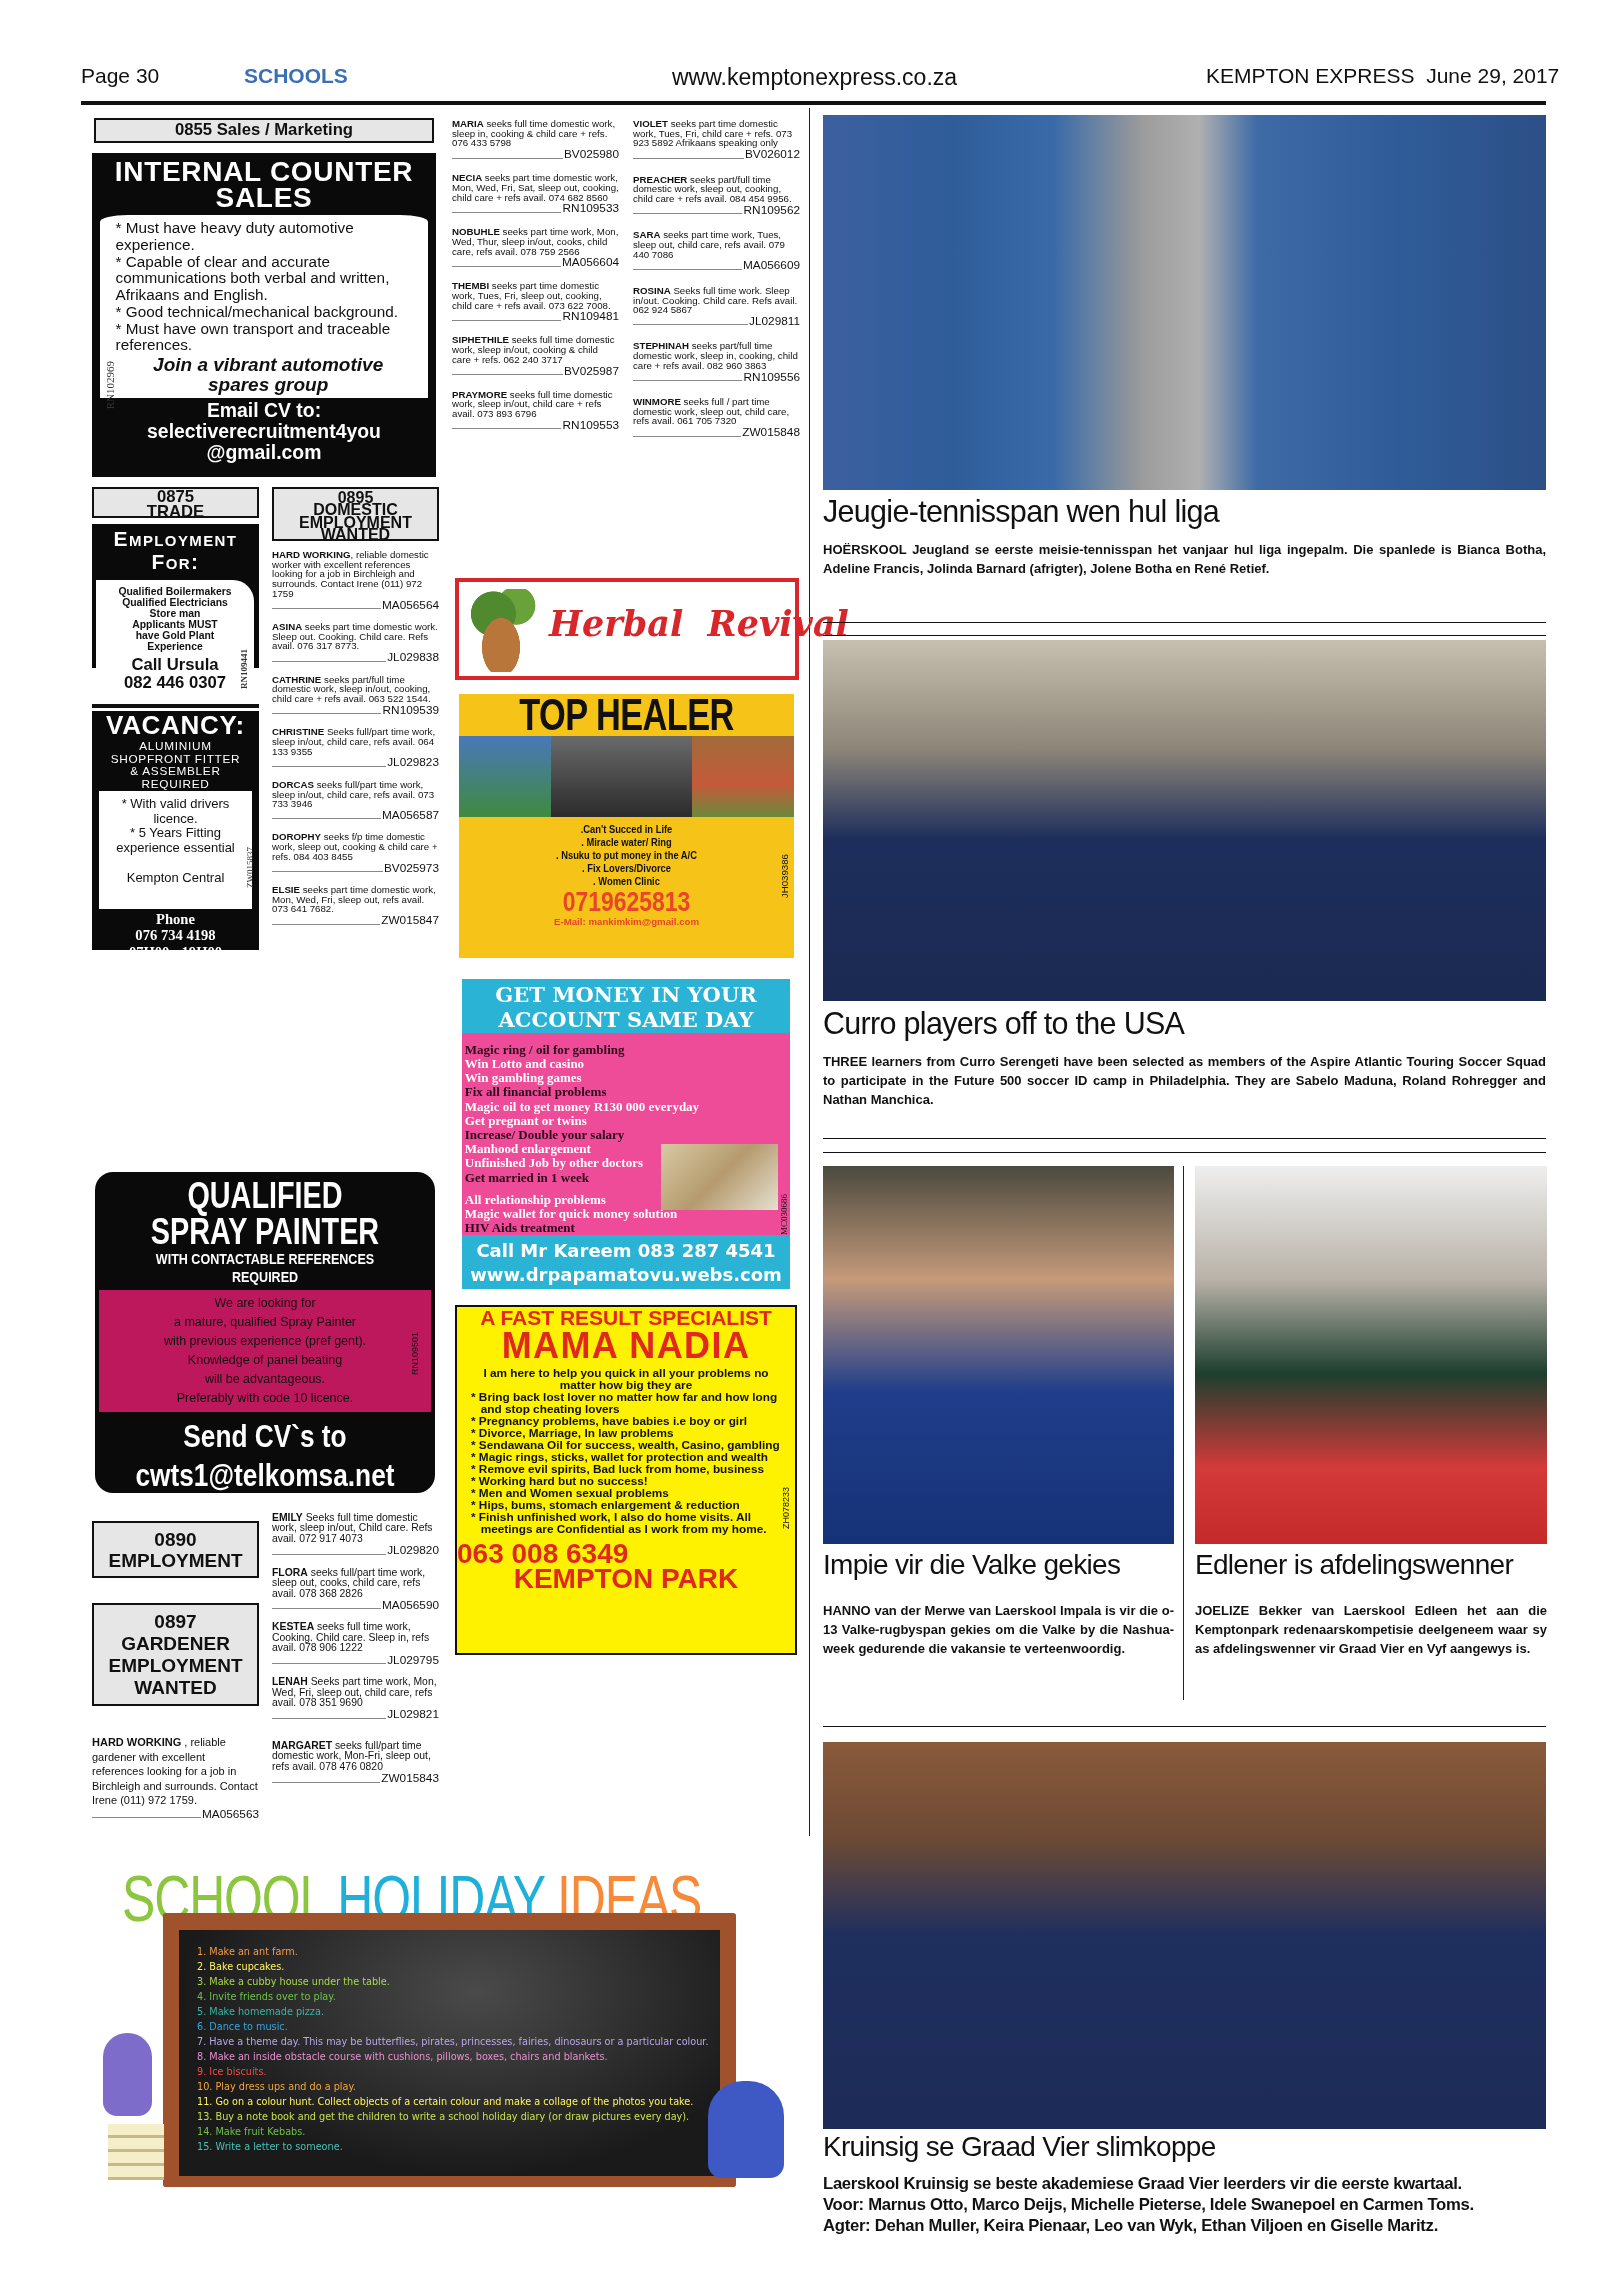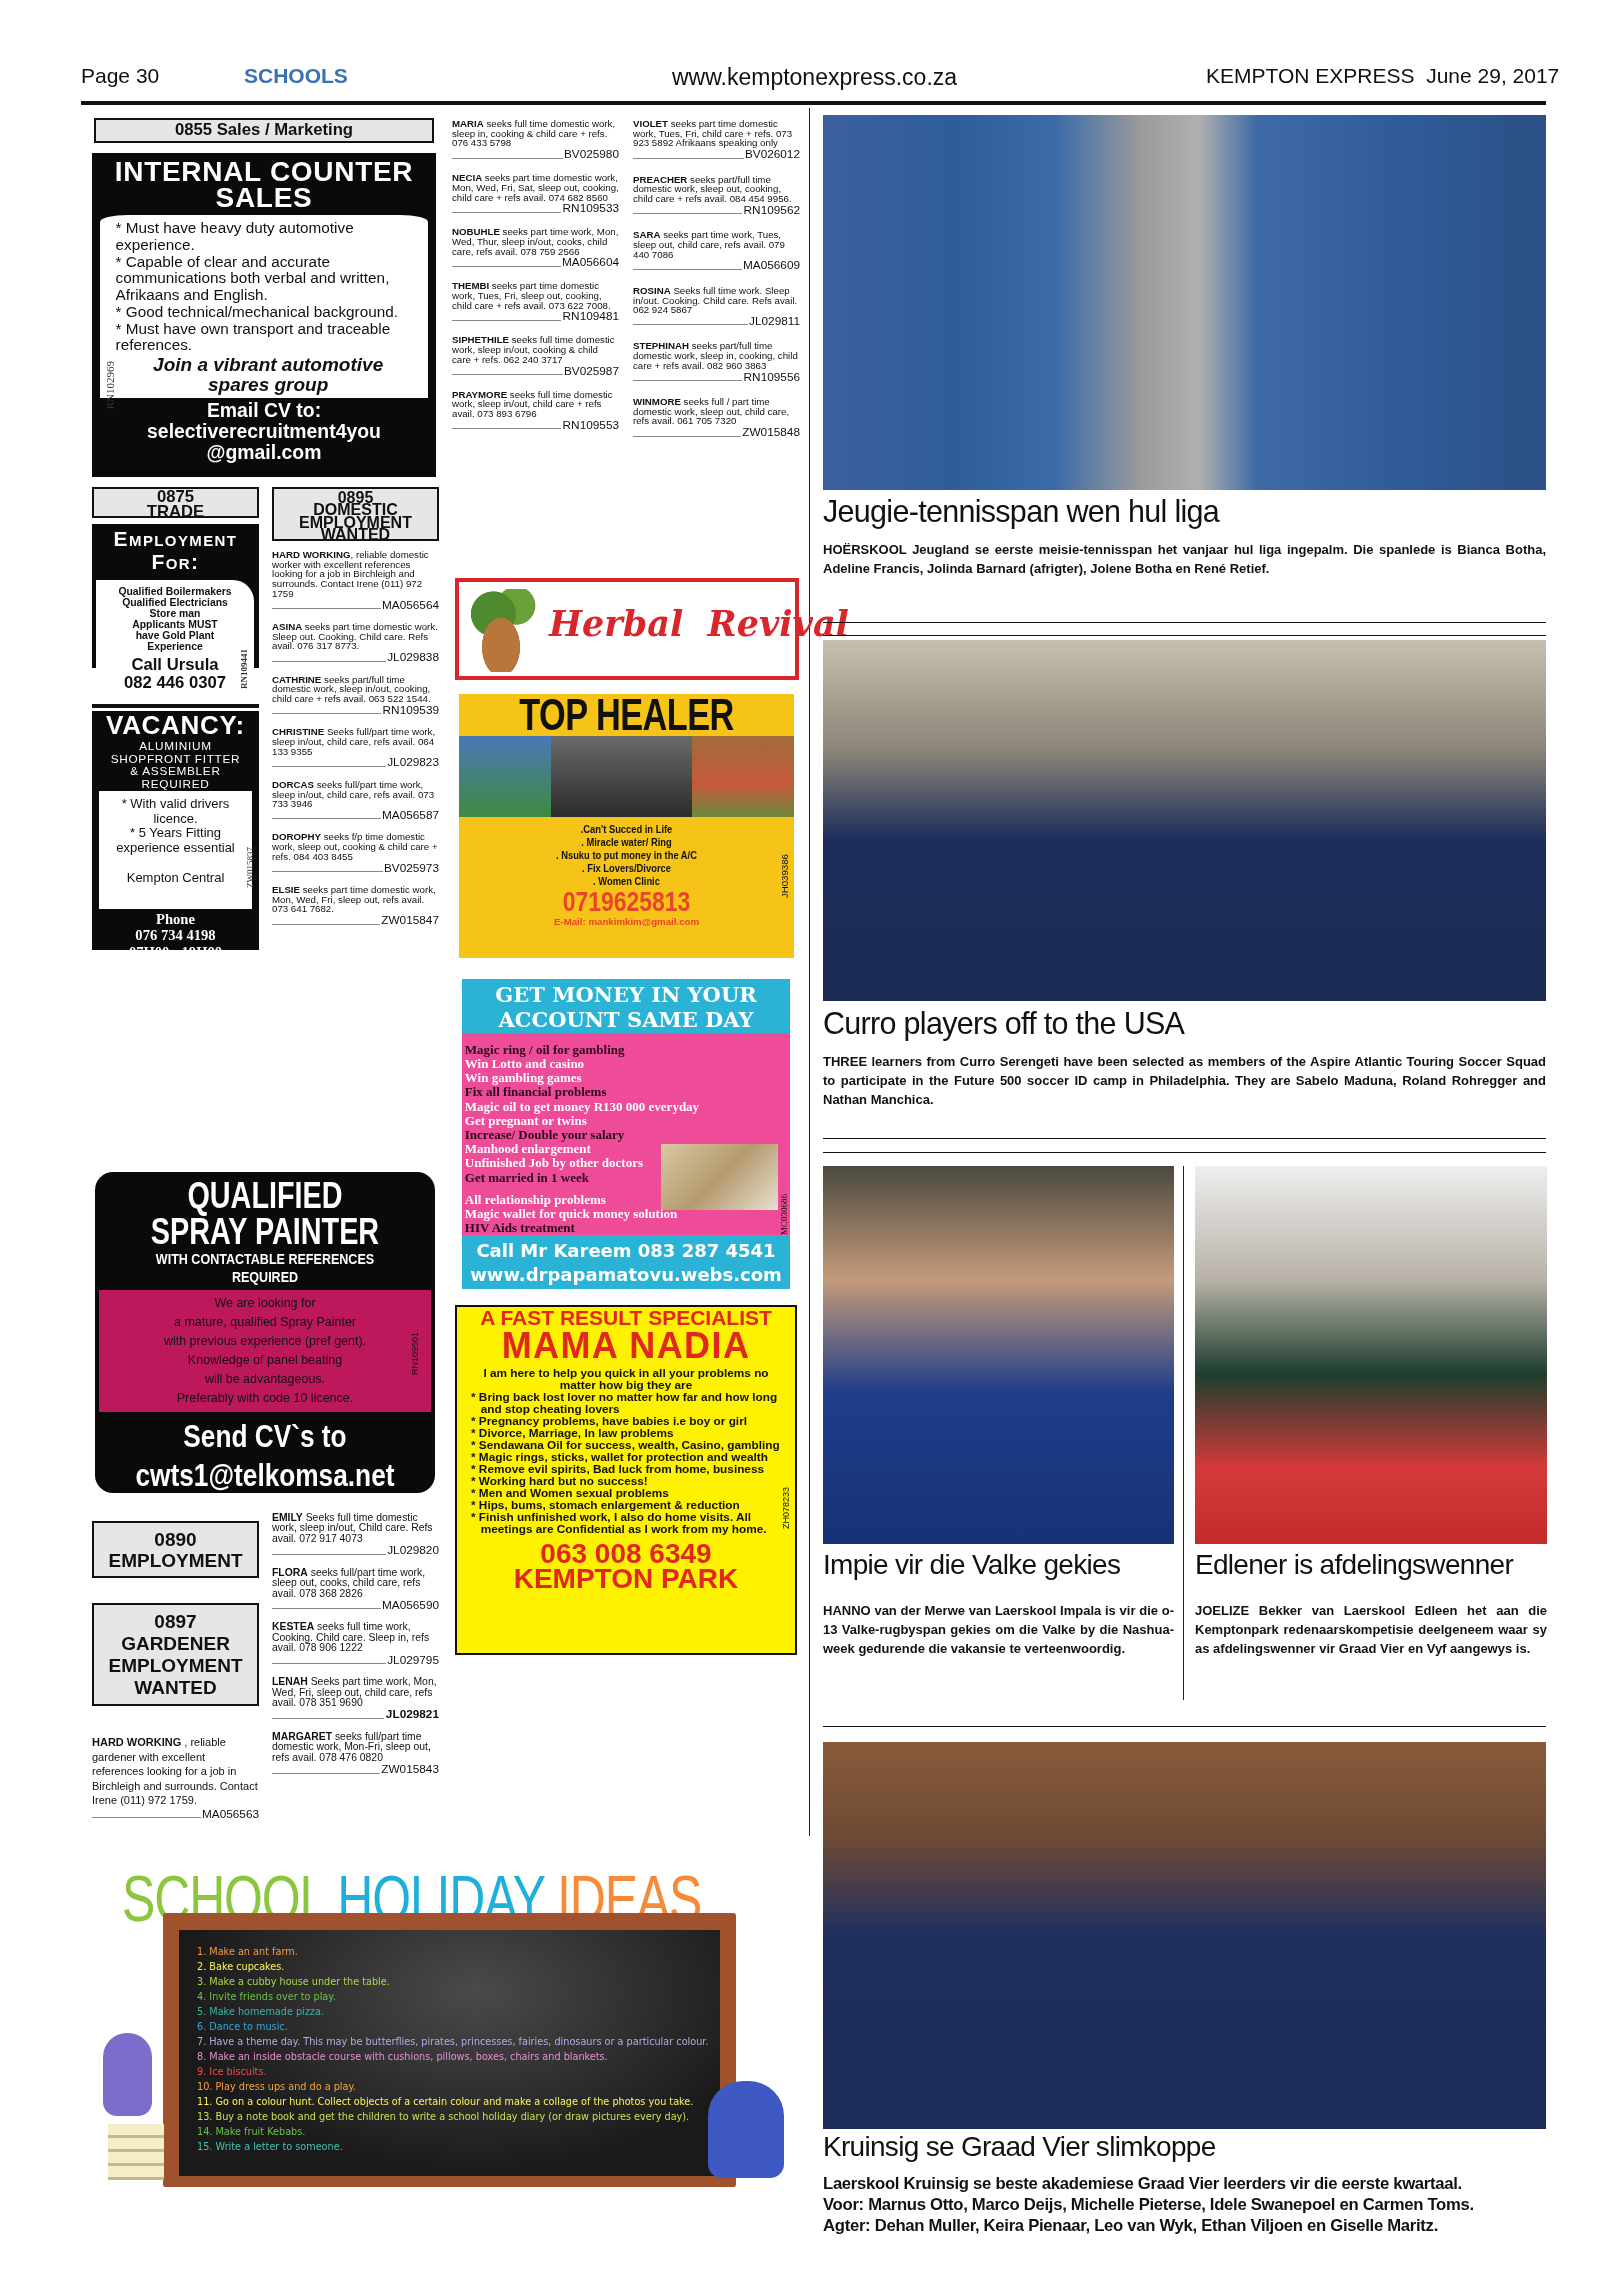--- a/index.html
+++ b/index.html
@@ -237,21 +237,21 @@
       <p><span class="nm">FLORA</span><span> seeks full/part time work, sleep out, cooks, child care, refs avail. 078 368 2826</span></p>
     </div>
     <div class="ref" style="margin-bottom: 11px;">MA056590</div>
     <div class="ent">
       <p><span class="nm">KESTEA</span><span> seeks full time work, Cooking. Child care. Sleep in, refs avail. 078 906 1222</span></p>
     </div>
     <div class="ref" style="margin-bottom: 11px;">JL029795</div>
     <div class="ent">
       <p><span class="nm">LENAH</span><span> Seeks part time work, Mon, Wed, Fri, sleep out, child care, refs avail. 078 351 9690</span></p>
     </div>
-    <div class="ref" style="margin-bottom: 11px; font-weight: bold;">JL029821</div>
+    <div class="ref" style="margin-bottom: 20px;">JL029821</div>
     <div class="ent">
       <p><span class="nm">MARGARET</span><span> seeks full/part time domestic work, Mon-Fri, sleep out, refs avail. 078 476 0820</span></p>
     </div>
     <div class="ref" style="margin-bottom: 11px;">ZW015843</div>
   </div>
 
 <div class="abs" style="left:455px;top:578px;width:344px;height:102px;border:4.9px solid #d9262a;background:#fff;padding-left:40px;">
   <div class="abs" style="left:4.2px;top:7px;width:76px;height:83px;background:radial-gradient(ellipse at 50% 70%,#b8763a 0 35%,transparent 36%),radial-gradient(circle at 40% 30%,#4f8a2e 0 30%,transparent 31%),radial-gradient(circle at 70% 20%,#6aa23a 0 22%,transparent 23%);"></div>
   <div class="abs" style="left:90px;top:21px;font-family:'DejaVu Serif',serif;font-style:italic;font-weight:bold;color:#d9262a;font-size:35px;white-space:pre">Herbal  Revival</div>
 </div>
@@ -312,21 +312,21 @@
       <div style="padding-left: 9.7px; text-indent: -9.7px;">* Pregnancy problems, have babies i.e boy or girl</div>
       <div style="padding-left: 9.7px; text-indent: -9.7px;">* Divorce, Marriage, In law problems</div>
       <div style="padding-left: 9.7px; text-indent: -9.7px;">* Sendawana Oil for success, wealth, Casino, gambling</div>
       <div style="padding-left: 9.7px; text-indent: -9.7px;">* Magic rings, sticks, wallet for protection and wealth</div>
       <div style="padding-left: 9.7px; text-indent: -9.7px;">* Remove evil spirits, Bad luck from home, business</div>
       <div style="padding-left: 9.7px; text-indent: -9.7px;">* Working hard but no success!</div>
       <div style="padding-left: 9.7px; text-indent: -9.7px;">* Men and Women sexual problems</div>
       <div style="padding-left: 9.7px; text-indent: -9.7px;">* Hips, bums, stomach enlargement &amp; reduction</div>
       <div style="padding-left: 9.7px; text-indent: -9.7px;">* Finish unfinished work, I also do home visits. All meetings are Confidential as I work from my home.</div>
     </div>
-  <div style="text-align:center;font-weight:900;color:#e0281f;font-size:28px;line-height:25px;margin-top:5.6px">063 008 6349</div>
+  <div style="text-align:left;font-weight:900;color:#e0281f;font-size:28px;line-height:25px;margin-top:5.6px">063 008 6349</div>
   <div style="text-align:center;font-weight:900;color:#e0281f;font-size:28px;line-height:25px">KEMPTON PARK</div>
   <div class="abs" style="right:4.2px;top:180px;writing-mode:vertical-rl;transform:rotate(180deg);font-size:9px">ZH078233</div>
 </div>
 
 <div class="abs" style="left:97px;top:1866px;width:708px;height:326px;">
   <div class="abs" style="left:25px;top:0;font-size:64px;line-height:67px;font-weight:normal;letter-spacing:-1.4px;transform:scaleX(0.78);transform-origin:left top;white-space:nowrap">
     <span style="color:#8cc63f">SCHOOL</span>
     <span style="color:#1fb0d9">HOLIDAY</span>
     <span style="color:#f58a3a">IDEAS</span>
   </div>

